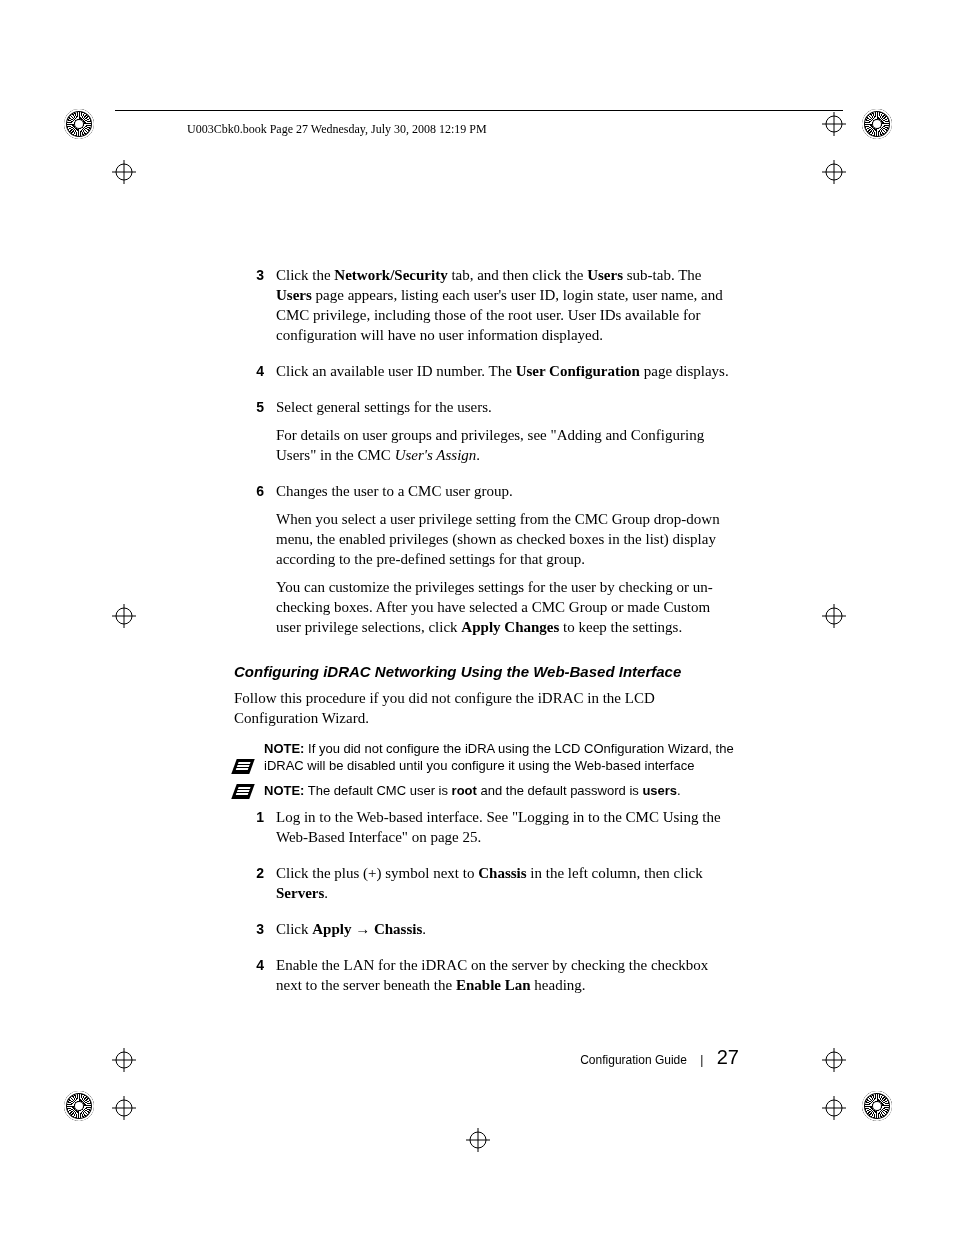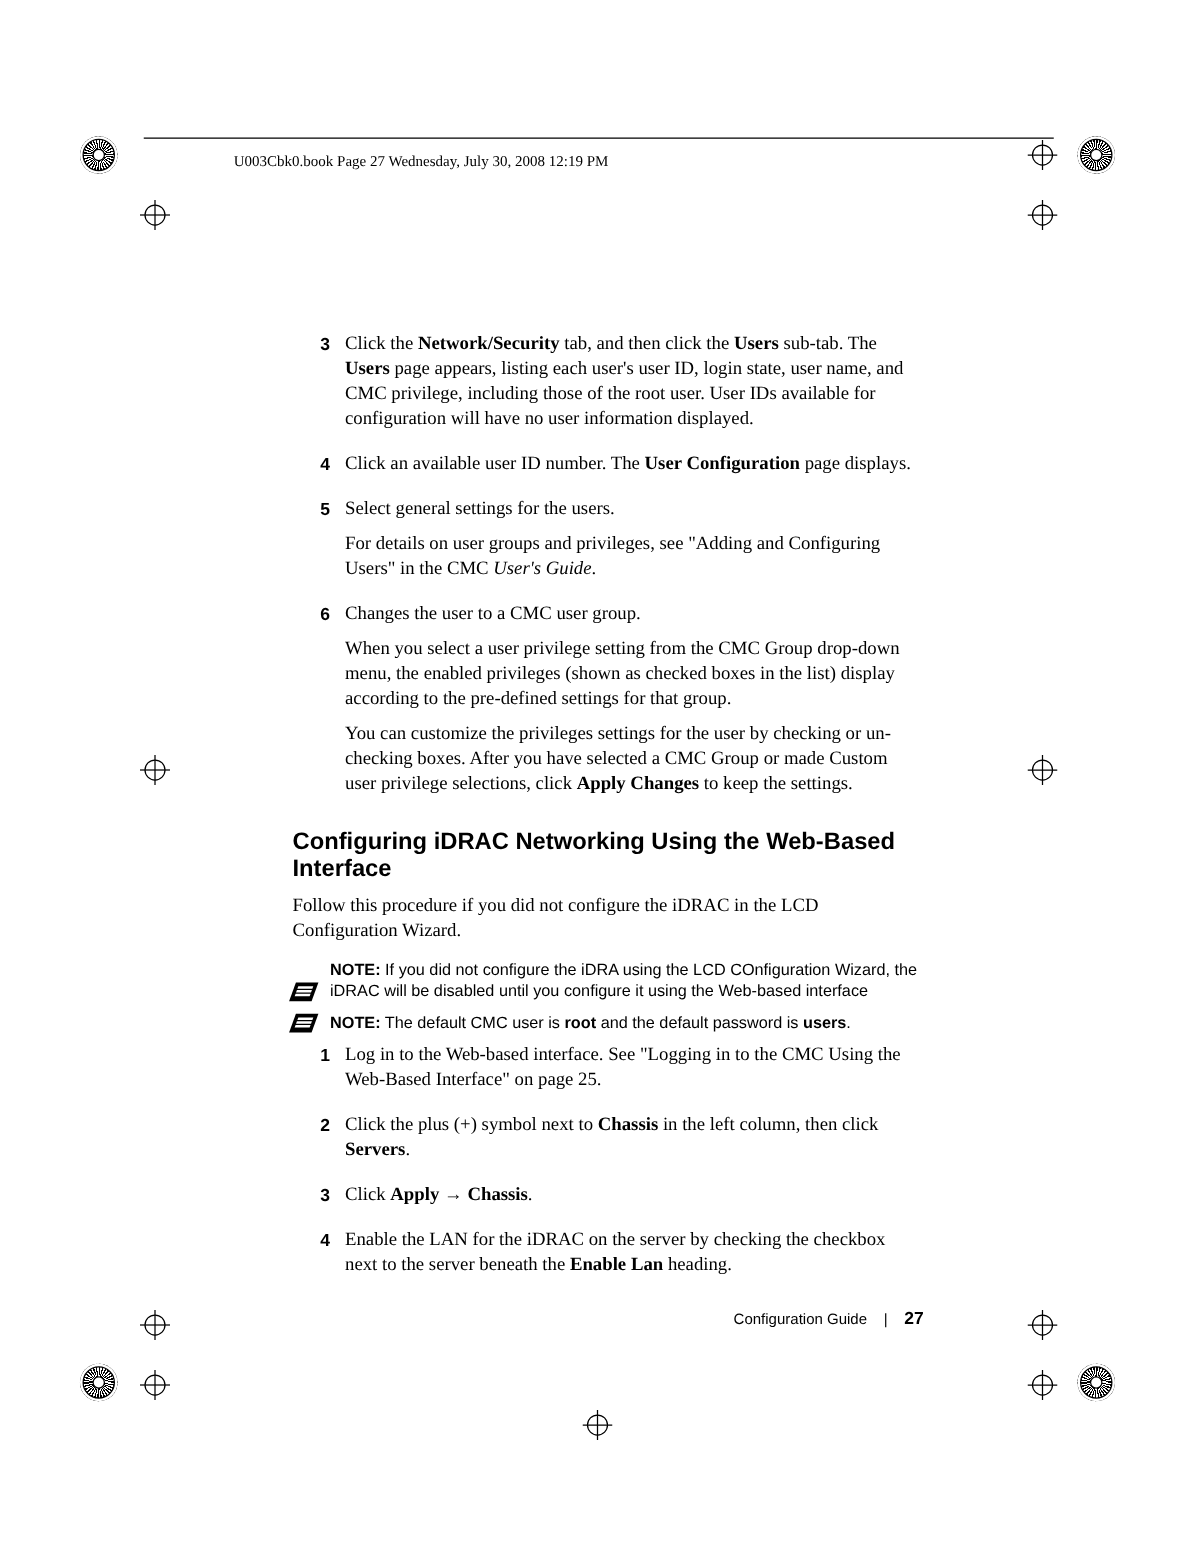--- a/index.html
+++ b/index.html
@@ -57,22 +57,23 @@
   .body {
     flex: 1;
     line-height: 20px;
   }
   .body p { margin: 0 0 8px 0; }
   .bold { font-weight: bold; }
   .italic { font-style: italic; }
   h3 {
     font-family: Arial, Helvetica, sans-serif;
     font-weight: bold;
-    font-size: 19px;
+    font-size: 15px;
     margin: 18px 0 8px 0;
+    font-style: italic;
   }
   .intro {
     line-height: 20px;
     margin: 0 0 12px 0;
   }
   .note-row {
     display: flex;
     align-items: flex-end;
     margin-bottom: 8px;
     font-family: Arial, Helvetica, sans-serif;
@@ -98,21 +99,21 @@
   }
   .note-text { flex:1; }
   .footer {
     position: absolute;
     right: 215px;
     top: 1046px;
     font-family: Arial, Helvetica, sans-serif;
     font-size: 12px;
   }
   .footer .sep { margin: 0 10px; }
-  .footer .pg { font-weight: bold; font-size: 14px; }
+  .footer .pg { font-weight: normal; font-size: 20px; }
 
   
   .mark {
     position: absolute;
     width: 24px;
     height: 24px;
   }
   .mark svg { width:100%; height:100%; display:block; }
   .rosette {
     position:absolute;
@@ -147,21 +148,21 @@
       <li class="li">
         <div class="num">4</div>
         <div class="body">
           <p>Click an available user ID number. The <span class="bold">User Configuration</span> page displays.</p>
         </div>
       </li>
       <li class="li">
         <div class="num">5</div>
         <div class="body">
           <p>Select general settings for the users.</p>
-          <p>For details on user groups and privileges, see "Adding and Configuring Users" in the CMC <span class="italic">User's Guide</span>.</p>
+          <p>For details on user groups and privileges, see "Adding and Configuring Users" in the CMC <span class="italic">User's Assign</span>.</p>
         </div>
       </li>
       <li class="li">
         <div class="num">6</div>
         <div class="body">
           <p>Changes the user to a CMC user group.</p>
           <p>When you select a user privilege setting from the CMC Group drop-down menu, the enabled privileges (shown as checked boxes in the list) display according to the pre-defined settings for that group.</p>
           <p>You can customize the privileges settings for the user by checking or un-checking boxes. After you have selected a CMC Group or made Custom user privilege selections, click <span class="bold">Apply Changes</span> to keep the settings.</p>
         </div>
       </li>

